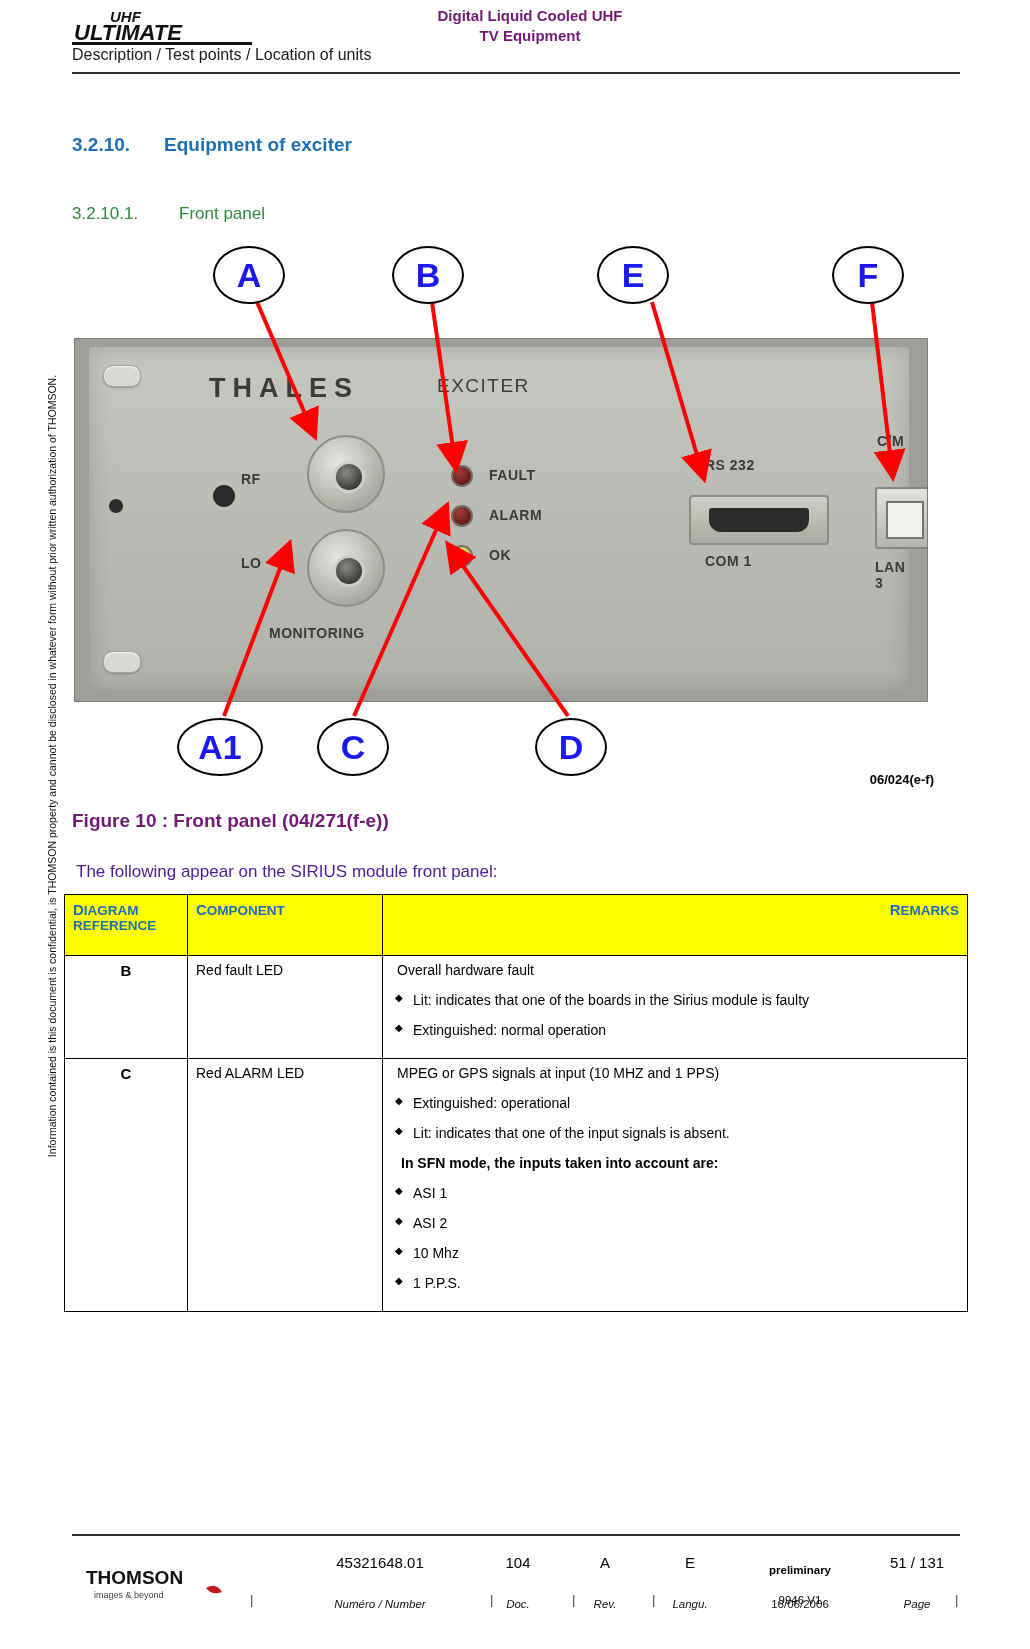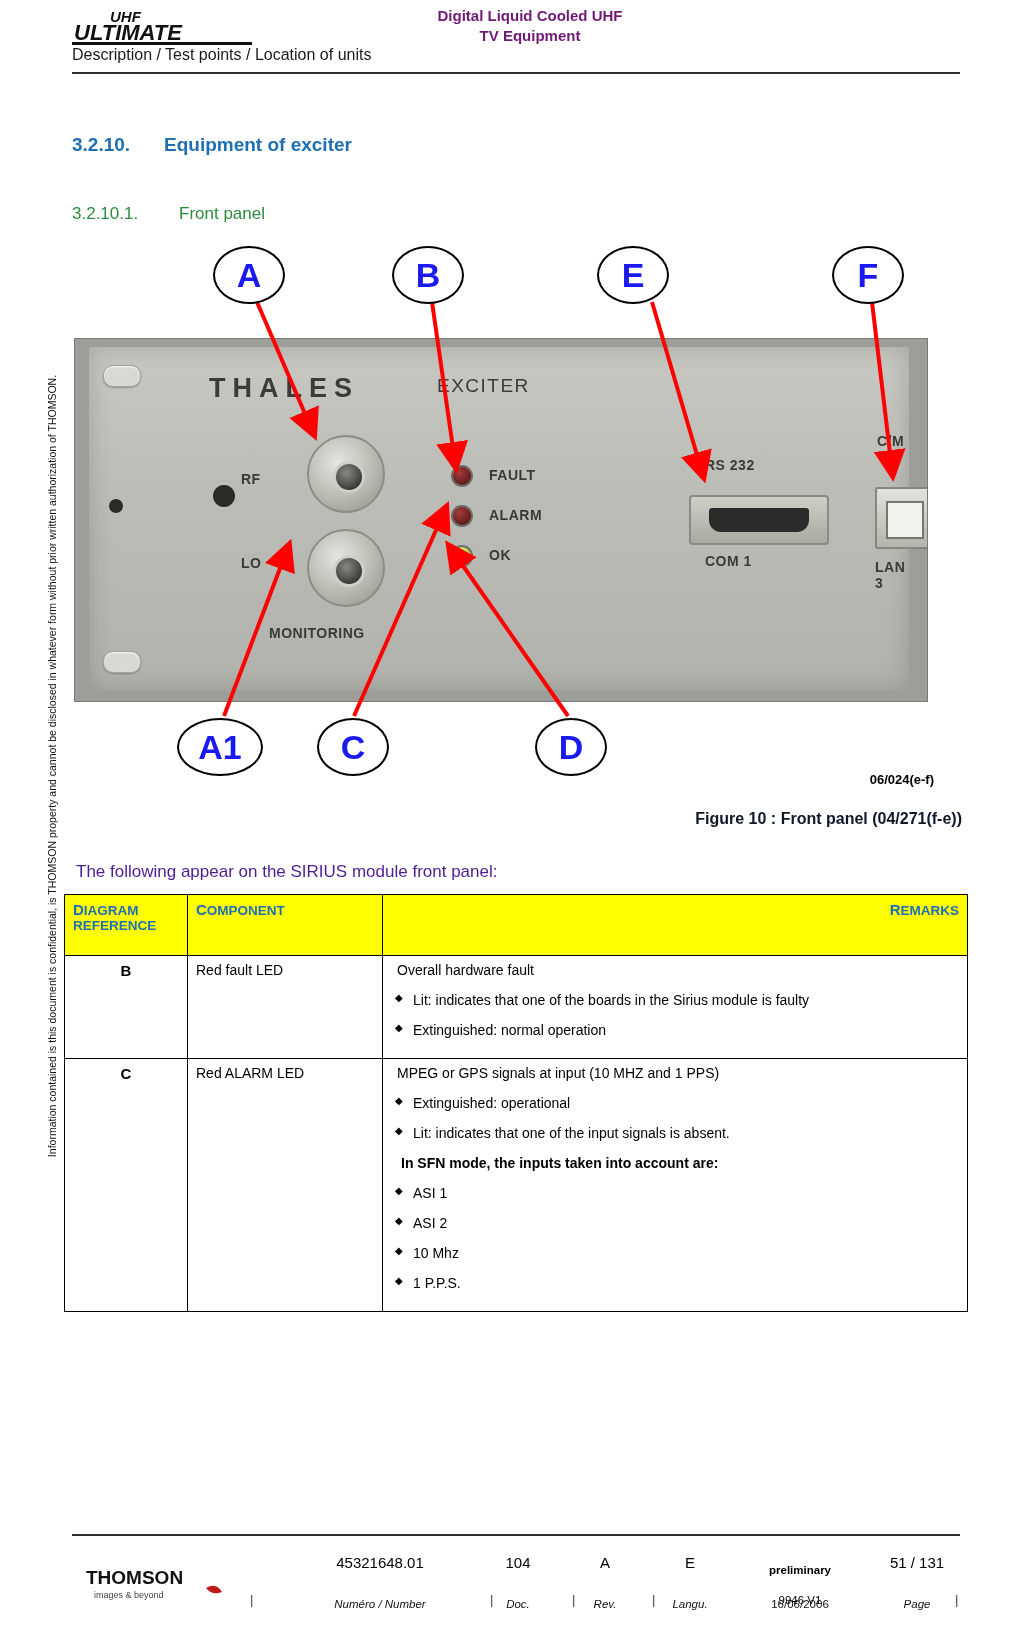--- a/index.html
+++ b/index.html
@@ -260,24 +260,24 @@
     right: 28px;
     top: 532px;
     font-size: 13px;
     font-weight: bold;
   }
   .fig-caption {
     position: absolute;
     left: 0;
     top: 570px;
     width: 890px;
-    text-align: right;
-    font-size: 16px;
-    font-weight: bold;
-    color: #0f172a;
+    text-align: left;
+    font-size: 19px;
+    font-weight: bold;
+    color: #701a75;
   }
 
   
   .body-text {
     position: absolute;
     left: 76px;
     top: 862px;
     font-size: 17px;
     color: #4c1d95;
   }

